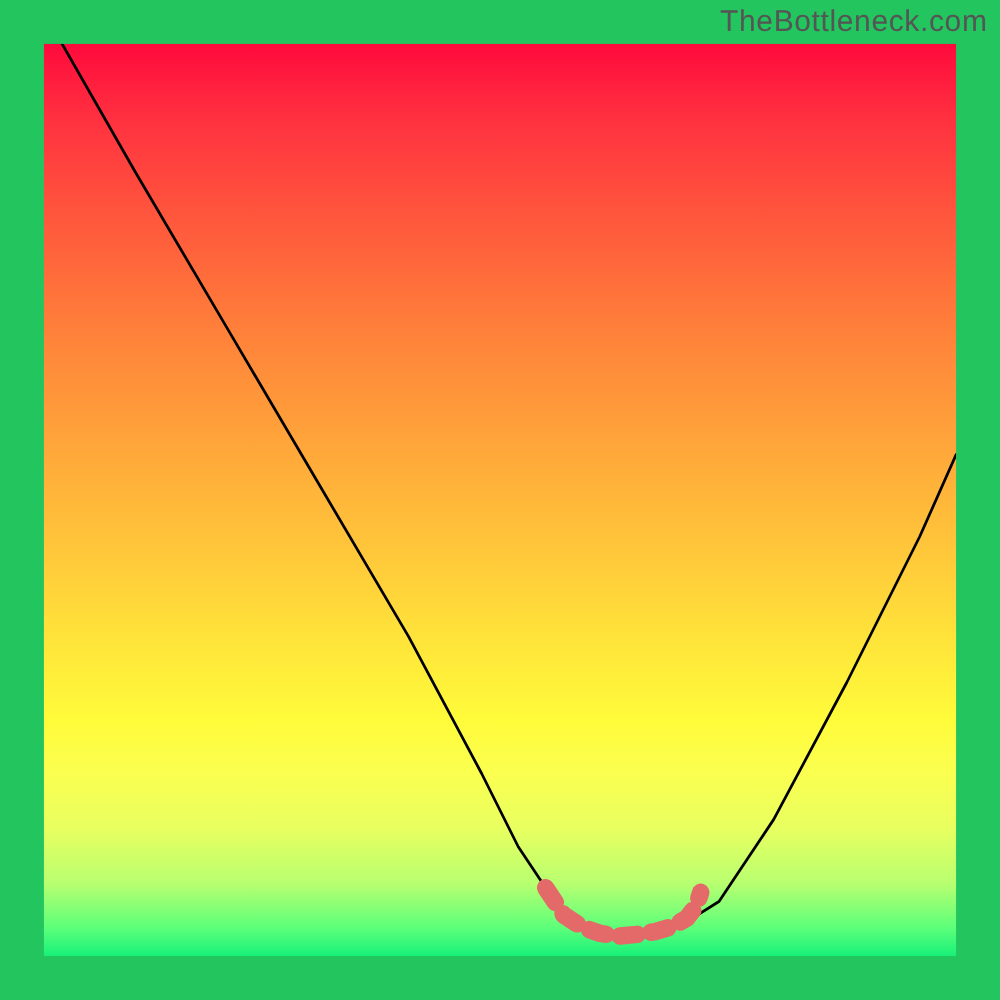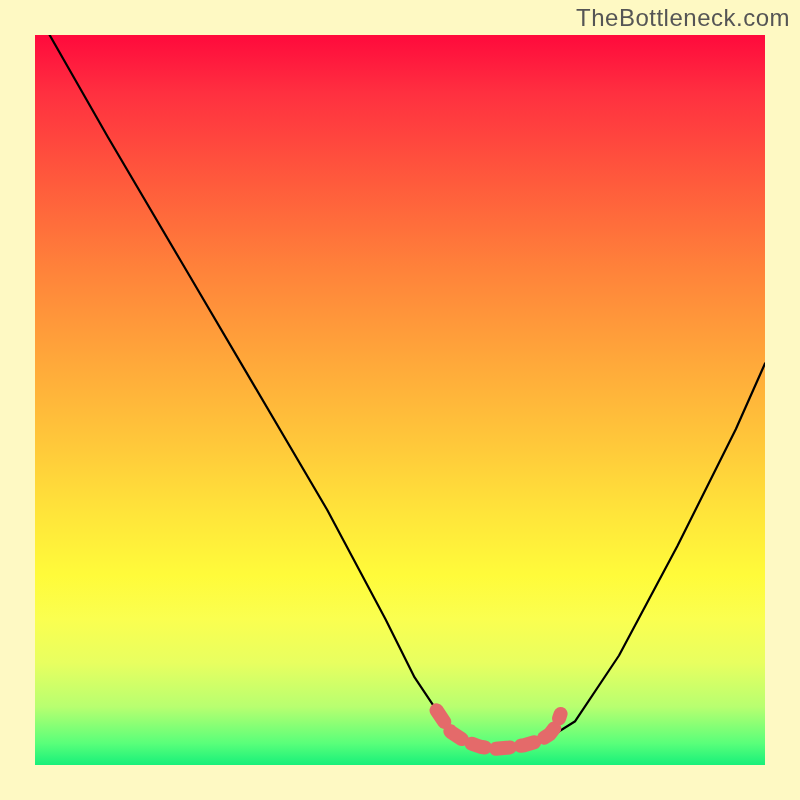--- a/index.html
+++ b/index.html
@@ -1,20 +1,20 @@
 <!DOCTYPE html>
 <html><head>
 <meta charset="utf-8">
 <style>
   * { margin: 0; padding: 0; box-sizing: border-box; }
   html, body { width: 800px; height: 800px; overflow: hidden; background: #000; }
   .outer {
     width: 800px;
     height: 800px;
-    background: #fef9c3;
+    background: #22c55e;
     position: relative;
   }
   .watermark {
     position: absolute;
     top: 4px;
     right: 10px;
     color: #555;
     font-family: Arial, Helvetica, sans-serif;
     font-size: 24px;
     font-weight: 500;

